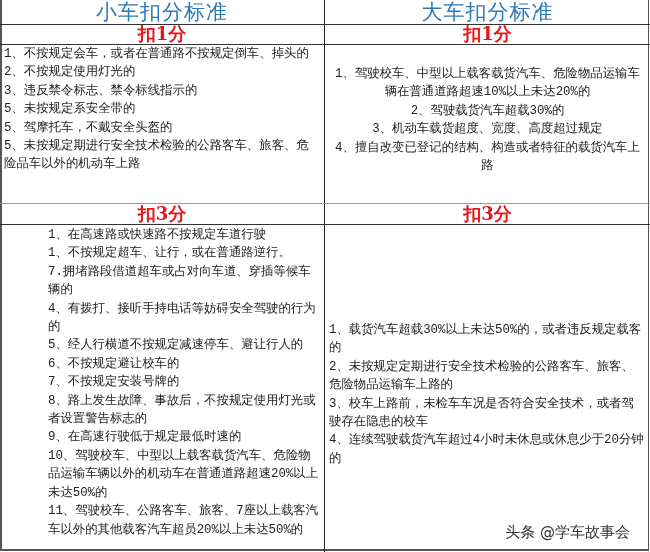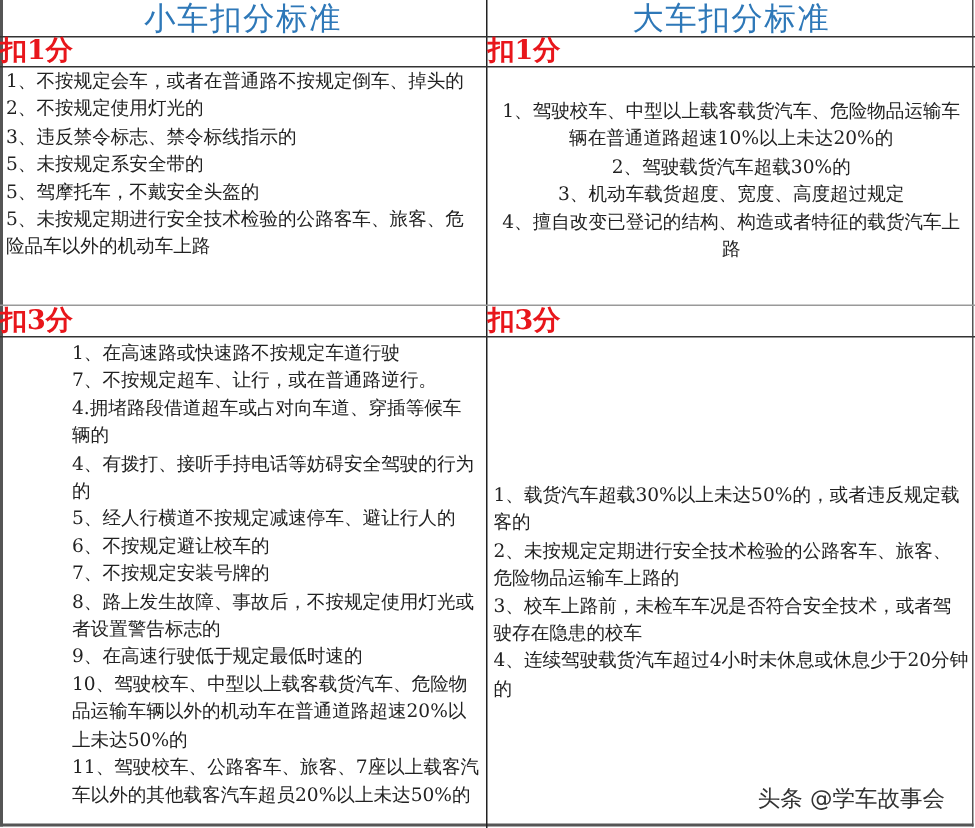--- a/index.html
+++ b/index.html
@@ -3,22 +3,22 @@
 <meta charset="utf-8">
 <style>
   html, body { margin:0; padding:0; background:#ffffff; }
   body { width:650px; height:552px; overflow:hidden; position:relative; font-family:"DejaVu Serif","Liberation Serif",serif; }
   .grid { position:absolute; left:0; top:0; width:650px; height:552px; }
   .vline { position:absolute; top:0; bottom:0; width:1px; background:#222; }
   .hline { position:absolute; left:0; right:0; height:1px; background:#333; }
   .hline.light { background:#999; }
   .cell { position:absolute; box-sizing:border-box; }
   .title { color:#2e78b8; font-size:21px; text-align:center; line-height:24px; font-family:"DejaVu Sans","Liberation Sans",sans-serif; letter-spacing:1px; }
-  .sub { color:#e8161b; font-size:18px; font-weight:bold; line-height:20px; font-family:"DejaVu Serif","Liberation Serif",serif; }
-  .body { padding:1px 4px 0 4px; font-size:12.4px; line-height:18.4px; color:#222; white-space:normal; }
+  .sub { color:#e8161b; font-size:18px; font-weight:bold; text-align:center; line-height:20px; font-family:"DejaVu Serif","Liberation Serif",serif; }
+  .body { padding:1px 4px 0 4px; font-size:12.4px; line-height:18.4px; color:#222; white-space:normal;font-family:Liberation Mono, monospace; }
   .body .item { display:block; }
   .watermark { position:absolute; right:18px; bottom:10px; font-size:15px; color:#333; font-family:"DejaVu Sans","Liberation Sans",sans-serif; background:rgba(255,255,255,0.85); padding:0 2px; }
   .outer { position:absolute; left:0; top:0; width:649px; height:551px; border-left:2px solid #555; border-right:1px solid #555; border-bottom:2px solid #555; box-sizing:border-box; }
 </style>
 </head>
 <body>
 
 <div class="grid">
   <div class="outer"></div>
 
@@ -34,22 +34,22 @@
     <span class="item">1、不按规定会车，或者在普通路不按规定倒车、掉头的</span>
     <span class="item">2、不按规定使用灯光的</span>
     <span class="item">3、违反禁令标志、禁令标线指示的</span>
     <span class="item">5、未按规定系安全带的</span>
     <span class="item">5、驾摩托车，不戴安全头盔的</span>
     <span class="item">5、未按规定期进行安全技术检验的公路客车、旅客、危险品车以外的机动车上路</span>
   </div>
   <div class="cell sub" style="left:0; top:204px; width:324px; height:20px;">扣3分</div>
   <div class="cell body" style="left:0; top:225px; width:324px; height:325px;padding-left:48px;">
     <span class="item">1、在高速路或快速路不按规定车道行驶</span>
-    <span class="item">7、不按规定超车、让行，或在普通路逆行。</span>
-    <span class="item">4.拥堵路段借道超车或占对向车道、穿插等候车辆的</span>
+    <span class="item">1、不按规定超车、让行，或在普通路逆行。</span>
+    <span class="item">7.拥堵路段借道超车或占对向车道、穿插等候车辆的</span>
     <span class="item">4、有拨打、接听手持电话等妨碍安全驾驶的行为的</span>
     <span class="item">5、经人行横道不按规定减速停车、避让行人的</span>
     <span class="item">6、不按规定避让校车的</span>
     <span class="item">7、不按规定安装号牌的</span>
     <span class="item">8、路上发生故障、事故后，不按规定使用灯光或者设置警告标志的</span>
     <span class="item">9、在高速行驶低于规定最低时速的</span>
     <span class="item">10、驾驶校车、中型以上载客载货汽车、危险物品运输车辆以外的机动车在普通道路超速20%以上未达50%的</span>
     <span class="item">11、驾驶校车、公路客车、旅客、7座以上载客汽车以外的其他载客汽车超员20%以上未达50%的</span>
   </div>
 

